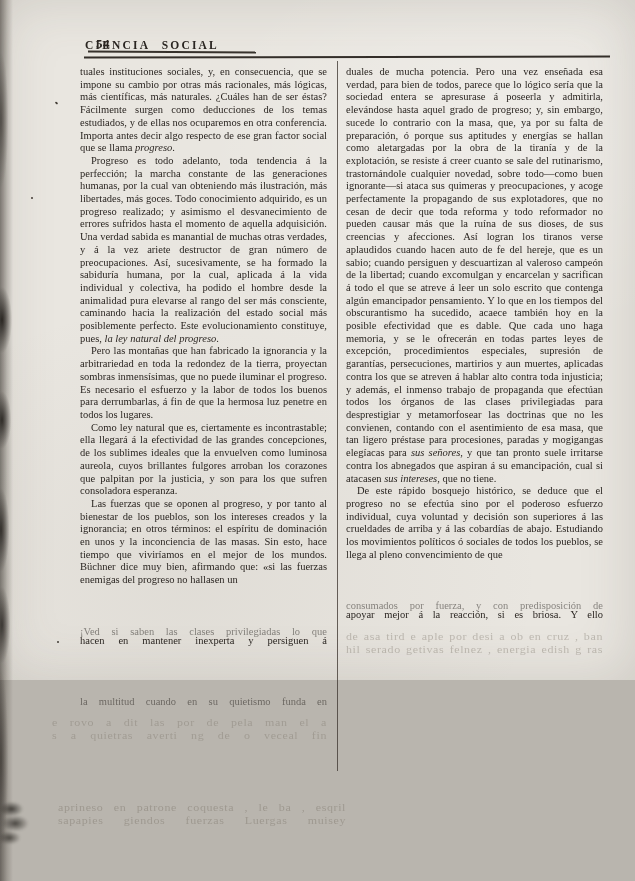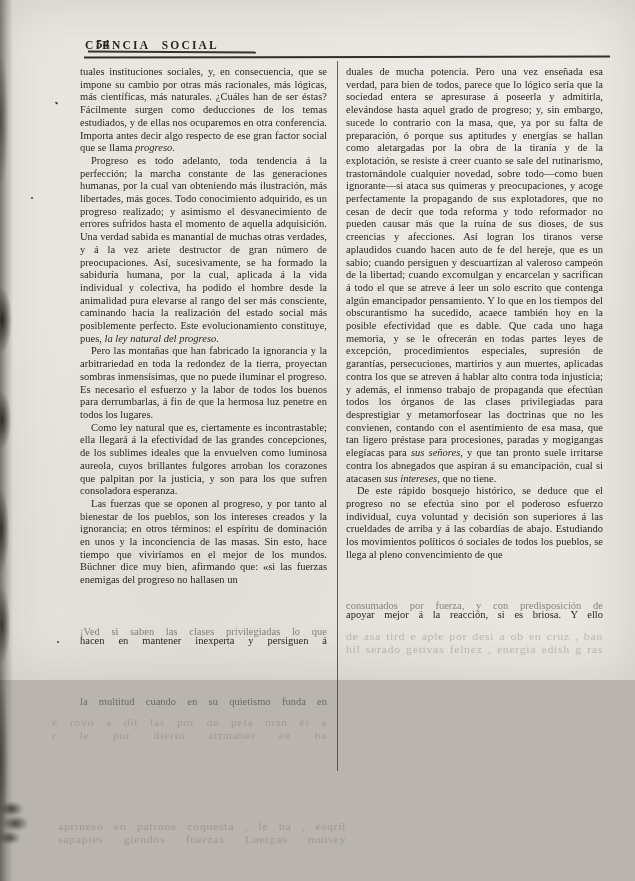--- a/index.html
+++ b/index.html
@@ -78,21 +78,21 @@
   }
   
   .bleed{margin-top:8px;}
   .bleed-line{
     color:#7d766b;opacity:.4;filter:blur(.7px);
     font-size:12px;line-height:13px;letter-spacing:.6px;
     text-align:justify;text-align-last:justify;
     transform:scaleY(.95);
   }
   .col.left .bleed{margin-left:-28px;width:275px;}
-  .band{position:absolute;top:801px;margin-top:19px;}
+  .band{position:absolute;top:801px;}
   .band .bleed-line{opacity:.45;}
   .band.bl{left:58px;width:288px;}
   .band.br{left:346px;width:283px;}
 </style>
 </head>
 <body>
 
 <div class="page">
 
   <div class="gutter"></div>
@@ -115,21 +115,21 @@
         <p class="para ind"><span>Como ley natural que es, ciertamente es incontrastable; ella llegará á la efectividad de las grandes concepciones, de los sublimes ideales que la envuelven como luminosa aureola, cuyos brillantes fulgores arroban los corazones que palpitan por la justicia, y son para los que sufren consoladora esperanza.</span></p>
         <p class="para ind"><span>Las fuerzas que se oponen al progreso, y por tanto al bienestar de los pueblos, son los intereses creados y la ignorancia; en otros términos: el espíritu de dominación en unos y la inconciencia de las masas. Sin esto, hace tiempo que viviríamos en el mejor de los mundos. Büchner dice muy bien, afirmando que: «si las fuerzas enemigas del progreso no hallasen un</span></p>
       </div>
     <div class="tail">
       <div class="ghost">¡Ved si saben las clases privilegiadas lo que</div>
       <p class="para cont">hacen en mantener inexperta y persiguen á</p>
       <p class="para cont faded">la multitud cuando en su quietismo funda  en</p>
     </div>
     <div class="bleed">
         <div class="bleed-line">e rovo a dit  las  por de  pela man el a</div>
-        <div class="bleed-line">r le por  dierto  artmaner  en  ba</div>
+        <div class="bleed-line">s  a  quietras averti ng  de o veceal  fin</div>
       </div>
   </section>
 
   <section class="col right">
     <div>
         <p class="para"><span>duales de mucha potencia. Pero una vez enseñada esa verdad, para bien de todos, parece que lo lógico sería que la sociedad entera se apresurase á poseerla y admitirla, elevándose hasta aquel grado de progreso; y, sin embargo, sucede lo contrario con la masa, que, ya por su falta de preparación, ó porque sus aptitudes y energías se hallan como aletargadas por la obra de la tiranía y de la explotación, se resiste á creer cuanto se sale del rutinarismo, trastornándole cualquier novedad, sobre todo—como buen ignorante—si ataca sus quimeras y preocupaciones, y acoge perfectamente la propagando de sus explotadores, que no cesan de decir que toda reforma y todo reformador no pueden causar más que la ruína de sus dioses, de sus creencias y afecciones.  Así logran los tiranos verse aplaudidos cuando hacen auto de fe del hereje, que es un sabio; cuando persiguen y descuartizan al valeroso campeón de la libertad; cuando excomulgan y encarcelan y sacrifican á todo el que se atreve á leer un solo escrito que contenga algún emancipador pensamiento. Y lo que en los tiempos del obscurantismo ha sucedido, acaece también hoy en la posible efectividad que es dable. Que cada uno haga memoria, y se le ofrecerán en todas partes leyes de excepción, procedimientos especiales, supresión de garantías, persecuciones, martirios y aun muertes, aplicadas contra los que se atreven á hablar alto contra toda injusticia; y además, el inmenso trabajo de propaganda que efectúan todos los órganos de las clases privilegiadas para desprestigiar y metamorfosear las doctrinas que no les convienen, contando con el asentimiento de esa masa, que tan ligero préstase para procesiones, paradas y mogigangas elegíacas para </span><span class="it">sus señores</span><span>, y que tan pronto suele irritarse contra los abnegados que aspiran á su emancipación, cual si atacasen </span><span class="it">sus intereses</span><span>, que no tiene.</span></p>
         <p class="para ind"><span>De este rápido bosquejo histórico, se deduce que el progreso no se efectúa sino por el poderoso esfuerzo individual, cuya voluntad y decisión son superiores á las crueldades de arriba y á las cobardías de abajo. Estudiando los movimientos políticos ó sociales de todos los pueblos, se llega al pleno convencimiento de que</span></p>
       </div>
     <div class="tail">
       <div class="ghost">consumados por fuerza, y con predisposición de</div>

